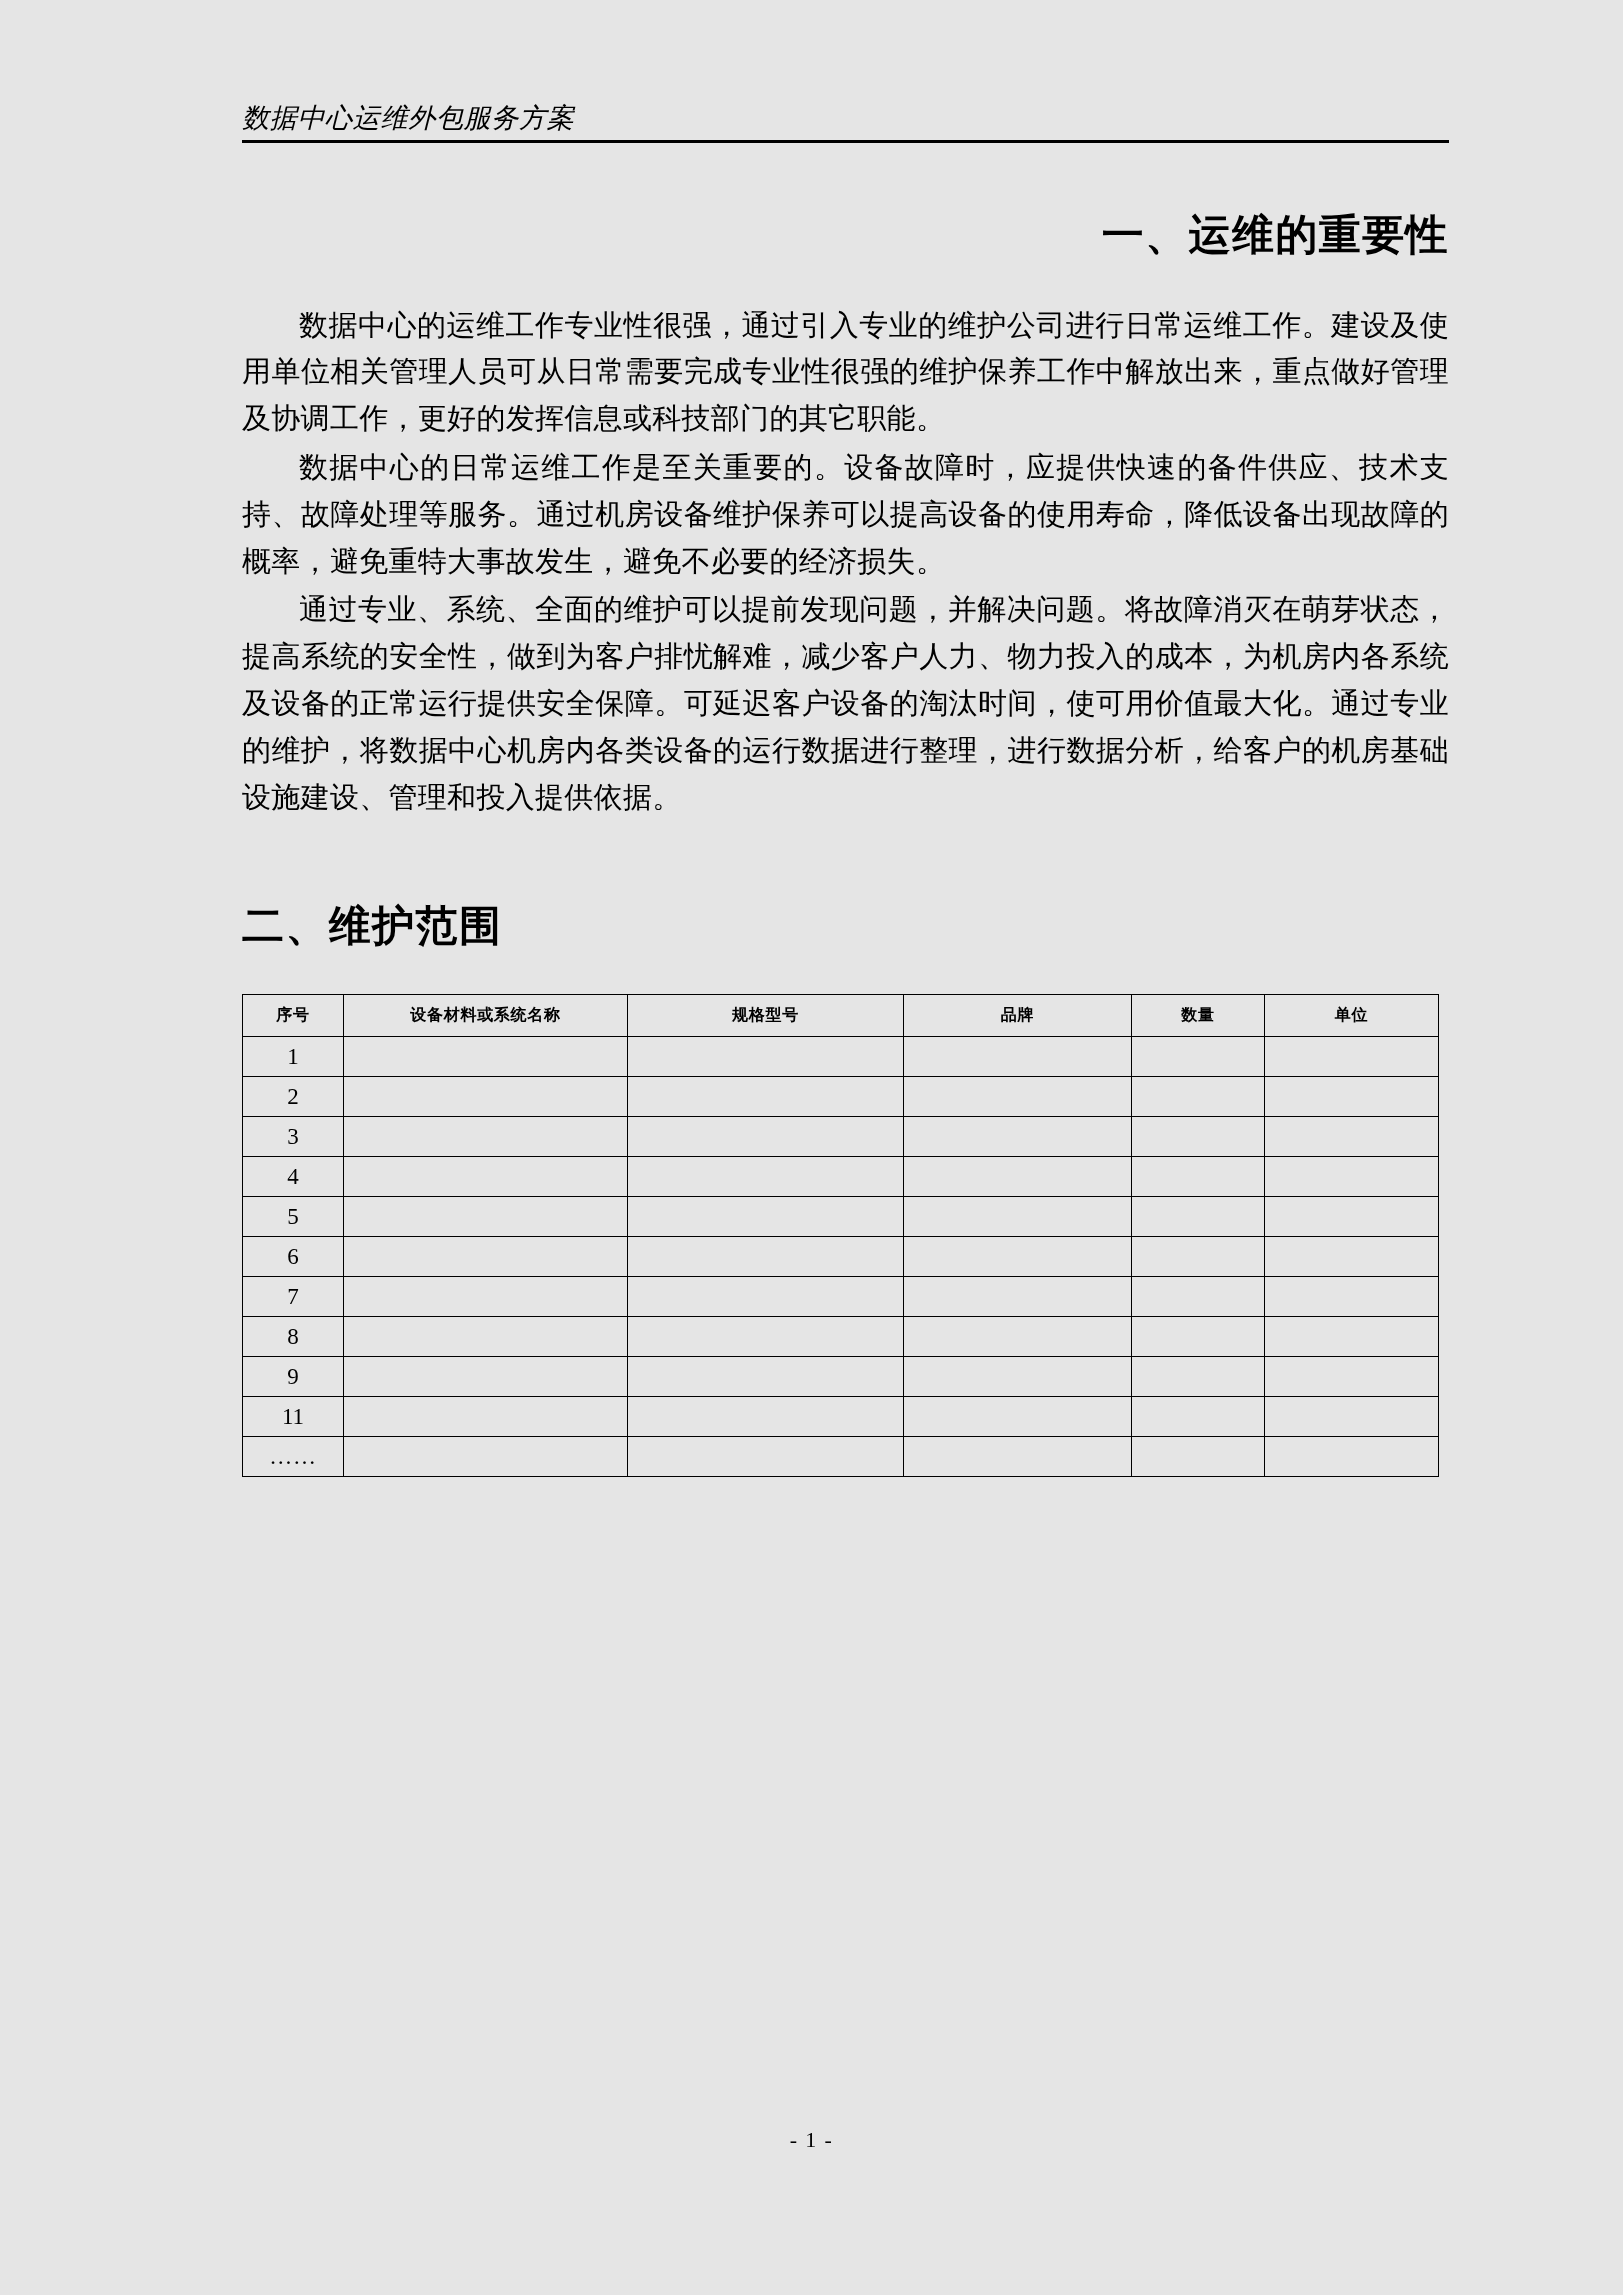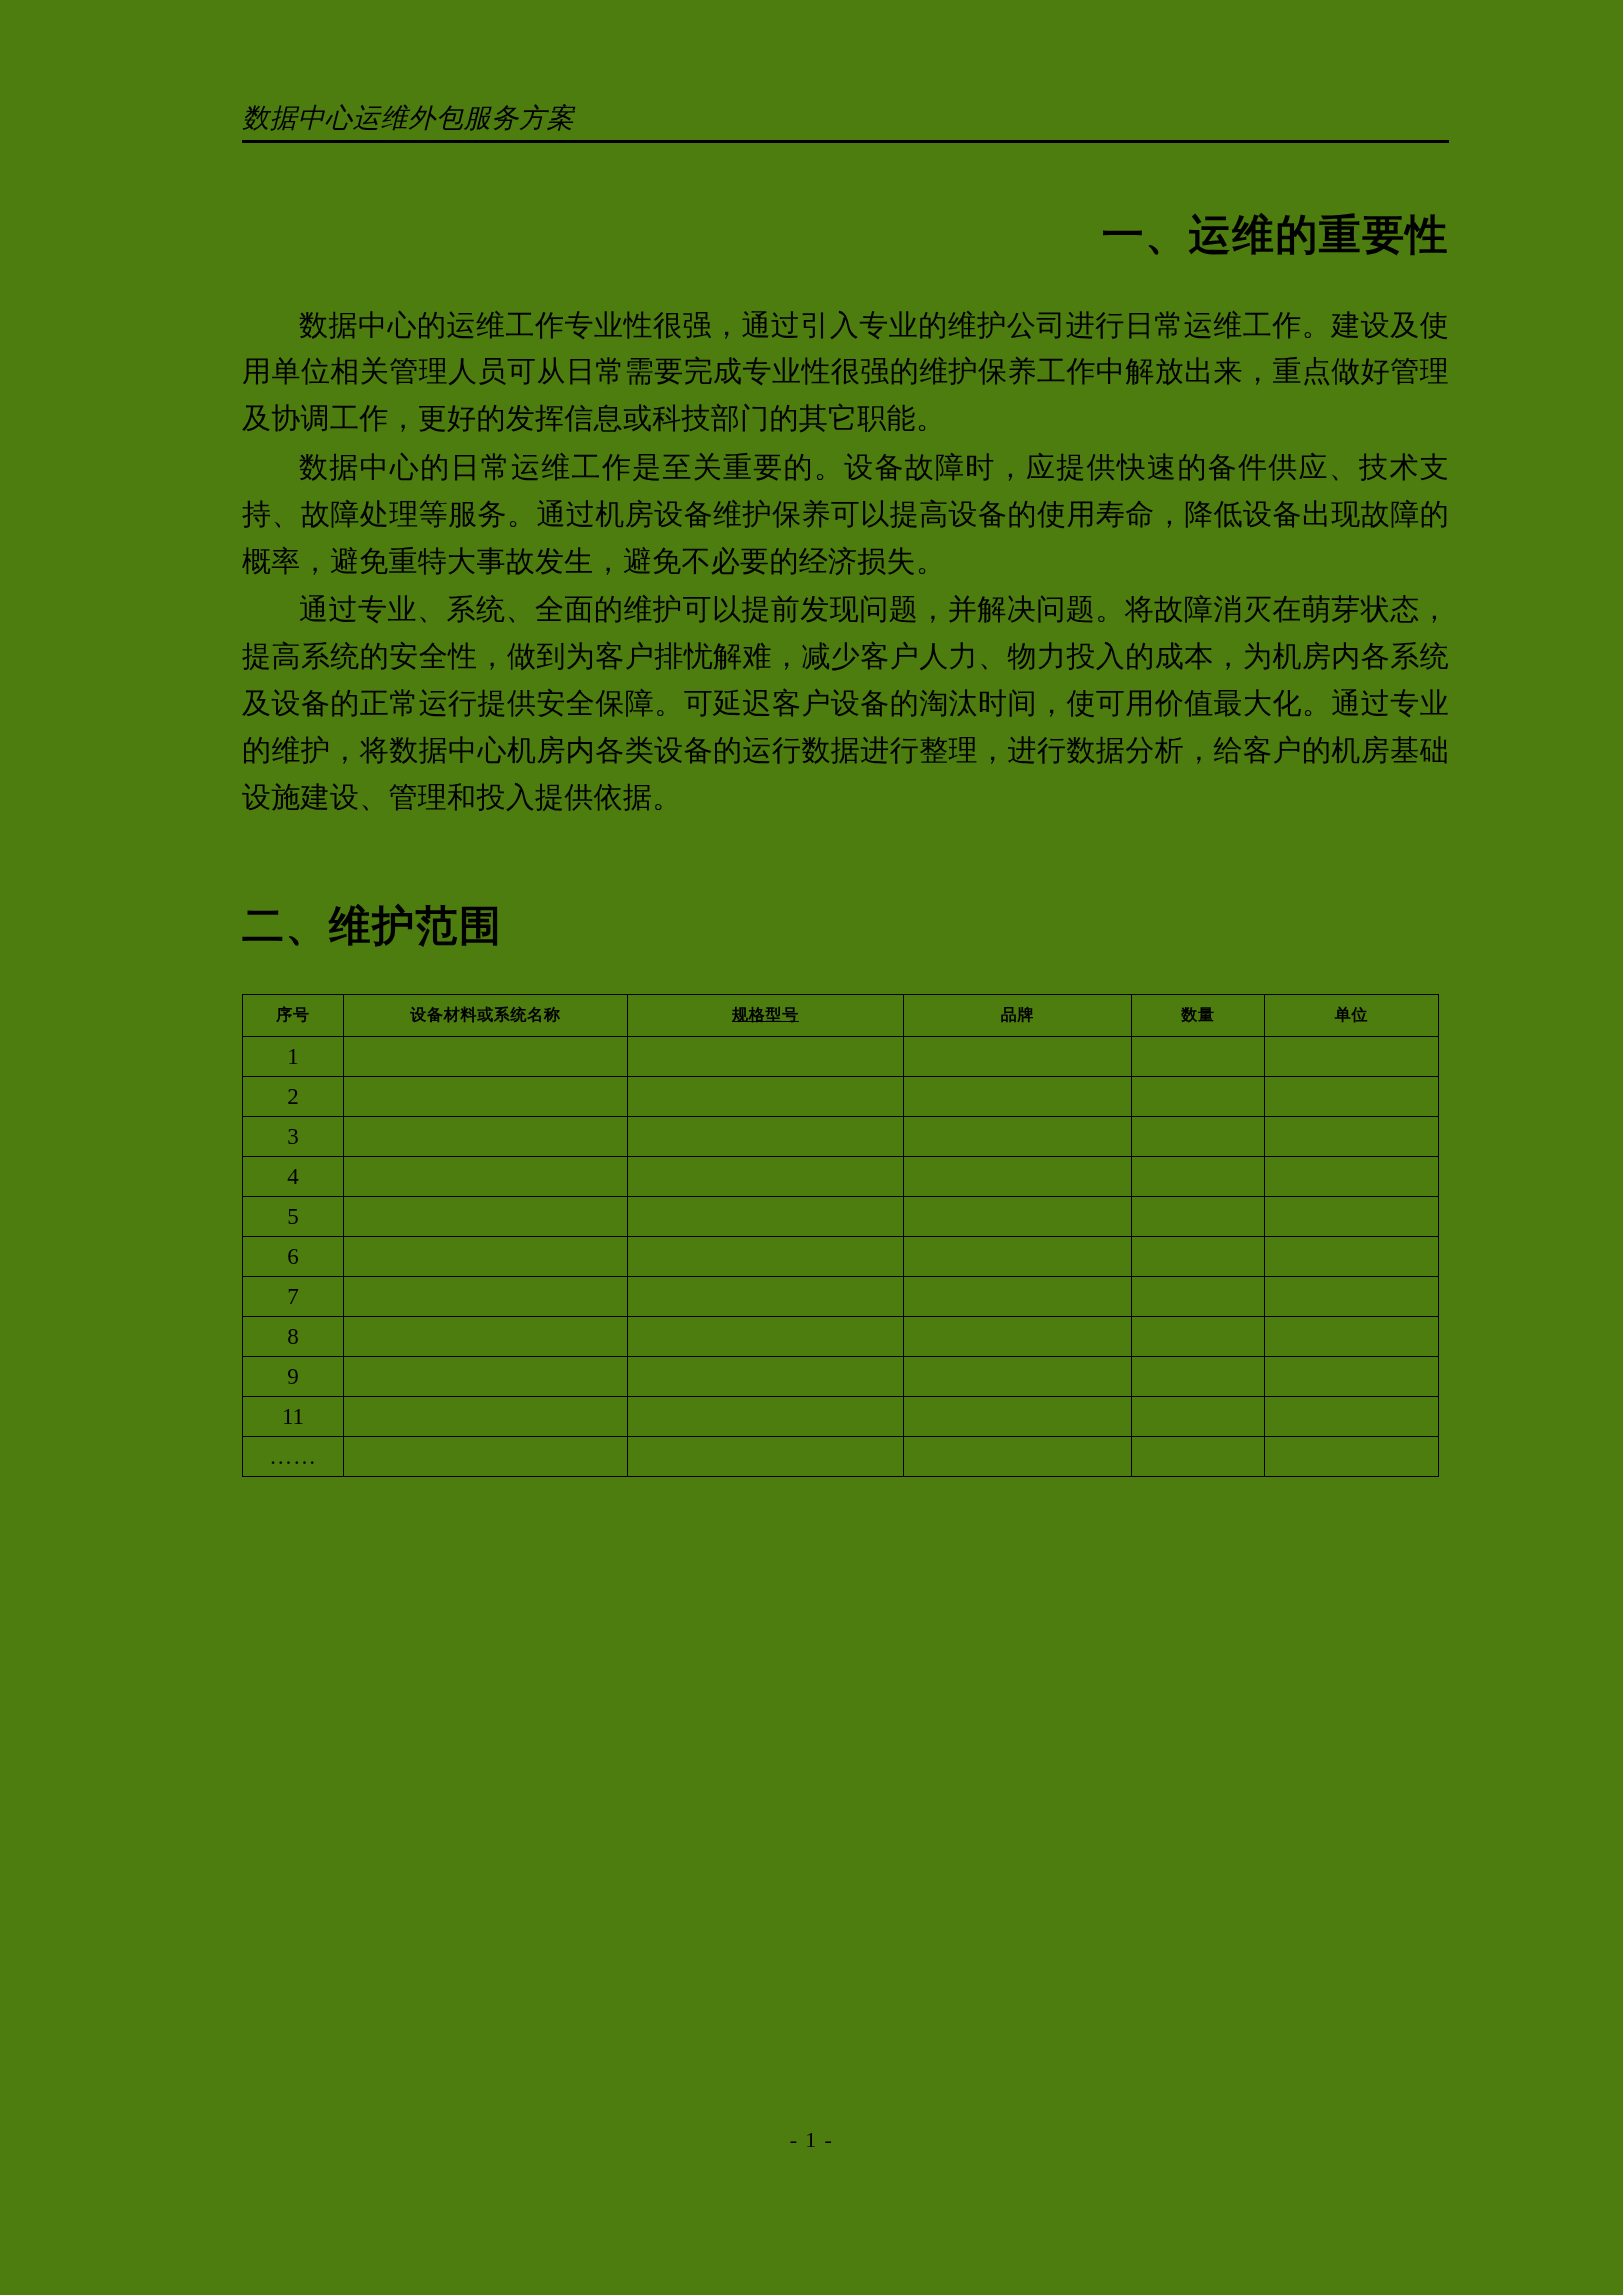--- a/index.html
+++ b/index.html
@@ -8,21 +8,21 @@
     background: #ffffff;
   }
   body {
     font-family: "Liberation Serif", "DejaVu Serif", serif;
     color: #000000;
   }
   .page {
     position: relative;
     width: 1623px;
     height: 2295px;
-    background: #4d7c0f;
+    background: #e5e5e5;
     box-sizing: border-box;
     overflow: hidden;
   }
 
   
   .header-zone {
     position: absolute;
     left: 242px;
     top: 102px;
     width: 1207px;
@@ -97,21 +97,21 @@
     height: 41px;
     letter-spacing: 0.7px;
   }
   table.equip-table tbody td {
     font-weight: normal;
     font-size: 23px;
     height: 39px;
   }
   .col-seq   { width: 101px; }
   .col-name  { width: 284px; }
-  .col-spec  { width: 276px; text-decoration: underline; }
+  .col-spec  { width: 276px; }
   .col-brand { width: 228px; }
   .col-qty   { width: 133px; }
   .col-unit  { width: 174px; }
 
   .ellipsis-cell {
     font-weight: bold;
     font-size: 23px;
     letter-spacing: 0.7px;
   }
 

